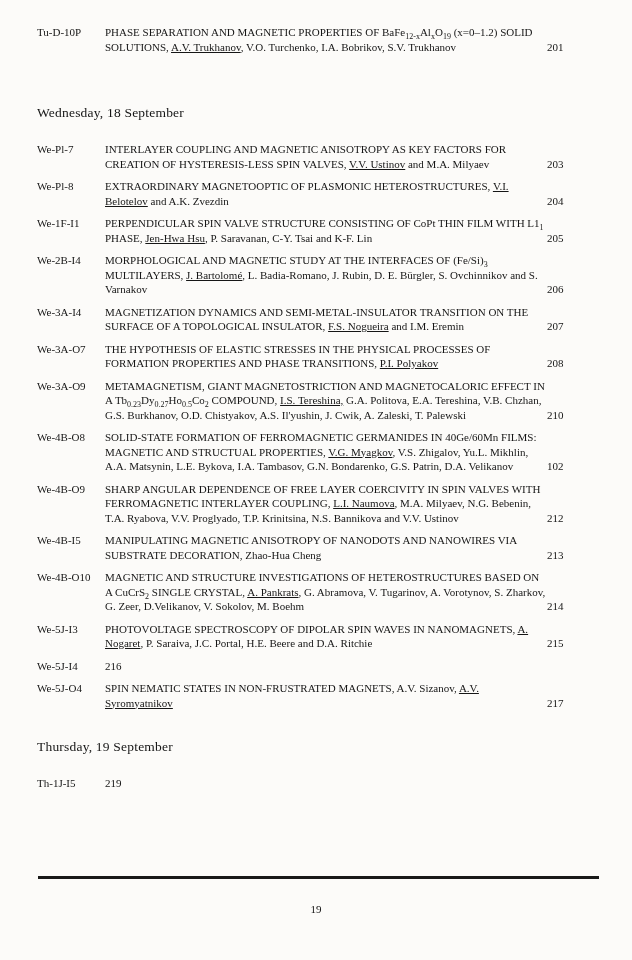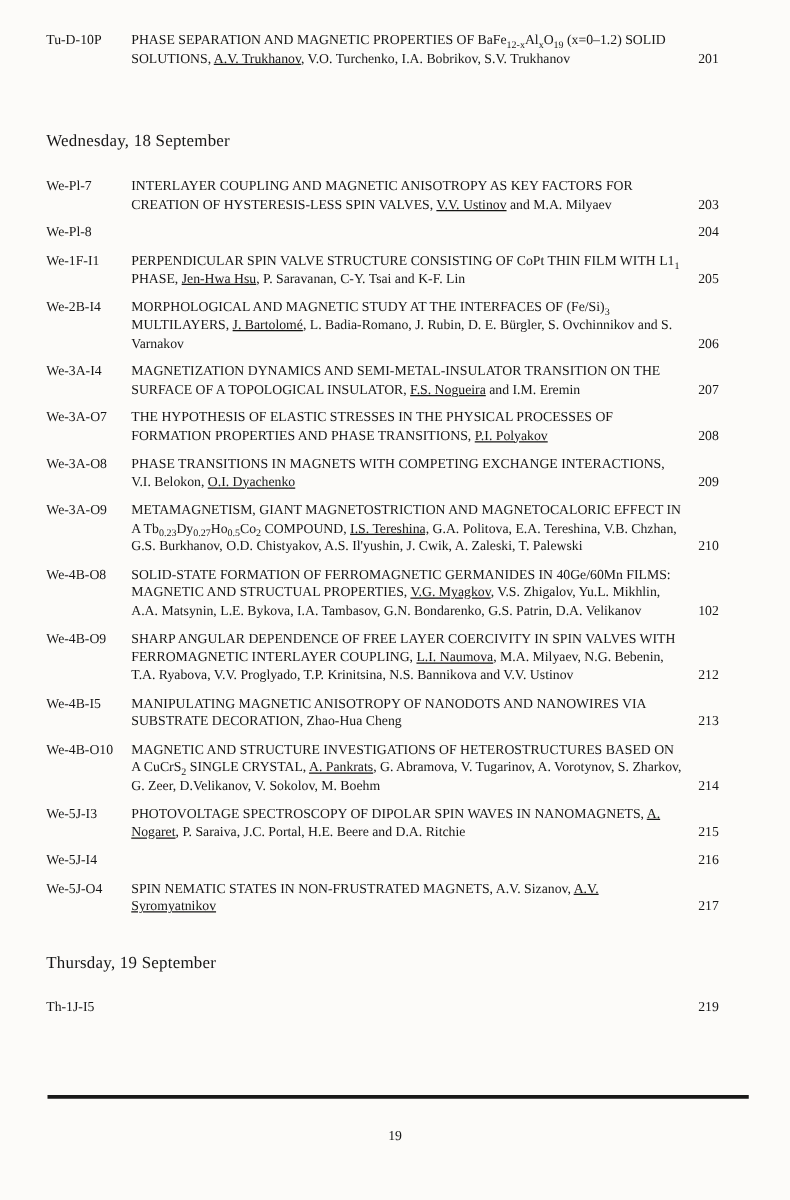--- a/index.html
+++ b/index.html
@@ -32,21 +32,21 @@
   .section:nth-child(2) .section-heading { margin-top: 50px; }
   .section:nth-child(3) .section-heading { margin-top: 28px; }
   .entry {
     display: flex;
     margin-bottom: 8px;
     font-size: 11px;
     line-height: 14.5px;
   }
   .code { flex: 0 0 68px; width: 68px; }
   .title { flex: 0 0 442px; width: 442px; }
-  .pg { flex: 1 1 auto; text-align: right; align-self: flex-end; }
+  .pg { flex: 1 1 auto; text-align: left; align-self: flex-end; }
   .u { text-decoration: underline; text-underline-offset: 1px; }
   sub { font-size: 8px; line-height: 0; }
   .rule {
     position: absolute;
     left: 38px; top: 876px;
     width: 561px; height: 3px;
     background: #191919;
   }
   .folio {
     position: absolute;
@@ -70,20 +70,21 @@
       </div>
       <div class="section">
         <div class="section-heading">Wednesday, 18 September</div>
         <div class="entry">
           <span class="code">We-Pl-7</span>
           <span class="title"><span>INTERLAYER COUPLING AND MAGNETIC ANISOTROPY AS KEY FACTORS FOR CREATION OF HYSTERESIS-LESS SPIN VALVES, </span><span class="u">V.V. Ustinov</span><span> and M.A. Milyaev</span></span>
           <span class="pg">203</span>
         </div>
         <div class="entry">
           <span class="code">We-Pl-8</span>
+          <span class="title"><span>EXTRAORDINARY MAGNETOOPTIC OF PLASMONIC HETEROSTRUCTURES, </span><span class="u">V.I. Belotelov</span><span> and A.K. Zvezdin</span></span>
           <span class="pg">204</span>
         </div>
         <div class="entry">
           <span class="code">We-1F-I1</span>
           <span class="title"><span>PERPENDICULAR SPIN VALVE STRUCTURE CONSISTING OF CoPt THIN FILM WITH L1</span><sub>1</sub><span> PHASE, </span><span class="u">Jen-Hwa Hsu</span><span>, P. Saravanan, C-Y. Tsai and K-F. Lin</span></span>
           <span class="pg">205</span>
         </div>
         <div class="entry">
           <span class="code">We-2B-I4</span>
           <span class="title"><span>MORPHOLOGICAL AND MAGNETIC STUDY AT THE INTERFACES OF (Fe/Si)</span><sub>3</sub><span> MULTILAYERS, </span><span class="u">J. Bartolomé</span><span>, L. Badia-Romano, J. Rubin, D. E. Bürgler, S. Ovchinnikov and S. Varnakov</span></span>
@@ -91,25 +92,20 @@
         </div>
         <div class="entry">
           <span class="code">We-3A-I4</span>
           <span class="title"><span>MAGNETIZATION DYNAMICS AND SEMI-METAL-INSULATOR TRANSITION ON THE SURFACE OF A TOPOLOGICAL INSULATOR, </span><span class="u">F.S. Nogueira</span><span> and I.M. Eremin</span></span>
           <span class="pg">207</span>
         </div>
         <div class="entry">
           <span class="code">We-3A-O7</span>
           <span class="title"><span>THE HYPOTHESIS OF ELASTIC STRESSES IN THE PHYSICAL PROCESSES OF FORMATION PROPERTIES AND PHASE TRANSITIONS, </span><span class="u">P.I. Polyakov</span></span>
           <span class="pg">208</span>
-        </div>
-        <div class="entry">
-          <span class="code">We-3A-O8</span>
-          <span class="title"><span>PHASE TRANSITIONS IN MAGNETS WITH COMPETING EXCHANGE INTERACTIONS, V.I. Belokon, </span><span class="u">O.I. Dyachenko</span></span>
-          <span class="pg">209</span>
         </div>
         <div class="entry">
           <span class="code">We-3A-O9</span>
           <span class="title"><span>METAMAGNETISM, GIANT MAGNETOSTRICTION AND MAGNETOCALORIC EFFECT IN A Tb</span><sub>0.23</sub><span>Dy</span><sub>0.27</sub><span>Ho</span><sub>0.5</sub><span>Co</span><sub>2</sub><span> COMPOUND, </span><span class="u">I.S. Tereshina,</span><span> G.A. Politova, E.A. Tereshina, V.B. Chzhan, G.S. Burkhanov, O.D. Chistyakov, A.S. Il'yushin, J. Cwik, A. Zaleski, T. Palewski</span></span>
           <span class="pg">210</span>
         </div>
         <div class="entry">
           <span class="code">We-4B-O8</span>
           <span class="title"><span>SOLID-STATE FORMATION OF FERROMAGNETIC GERMANIDES IN 40Ge/60Mn FILMS: MAGNETIC AND STRUCTUAL PROPERTIES, </span><span class="u">V.G. Myagkov</span><span>, V.S. Zhigalov, Yu.L. Mikhlin, A.A. Matsynin, L.E. Bykova, I.A. Tambasov, G.N. Bondarenko, G.S. Patrin, D.A. Velikanov</span></span>
           <span class="pg">102</span>

